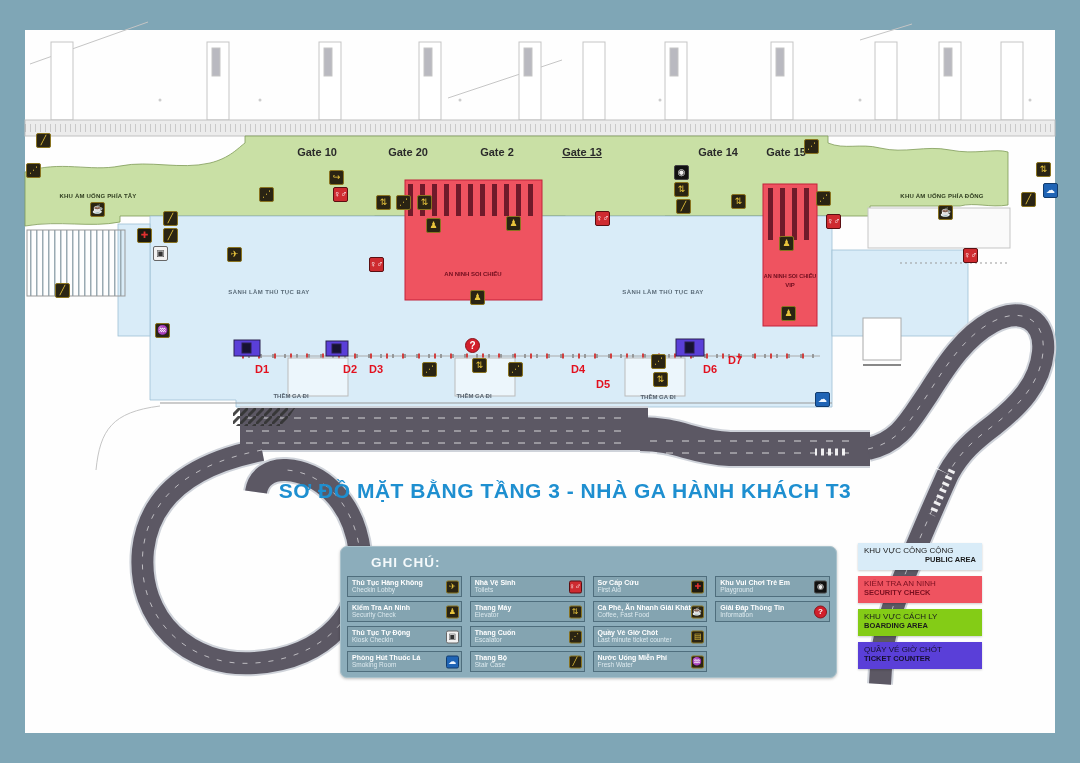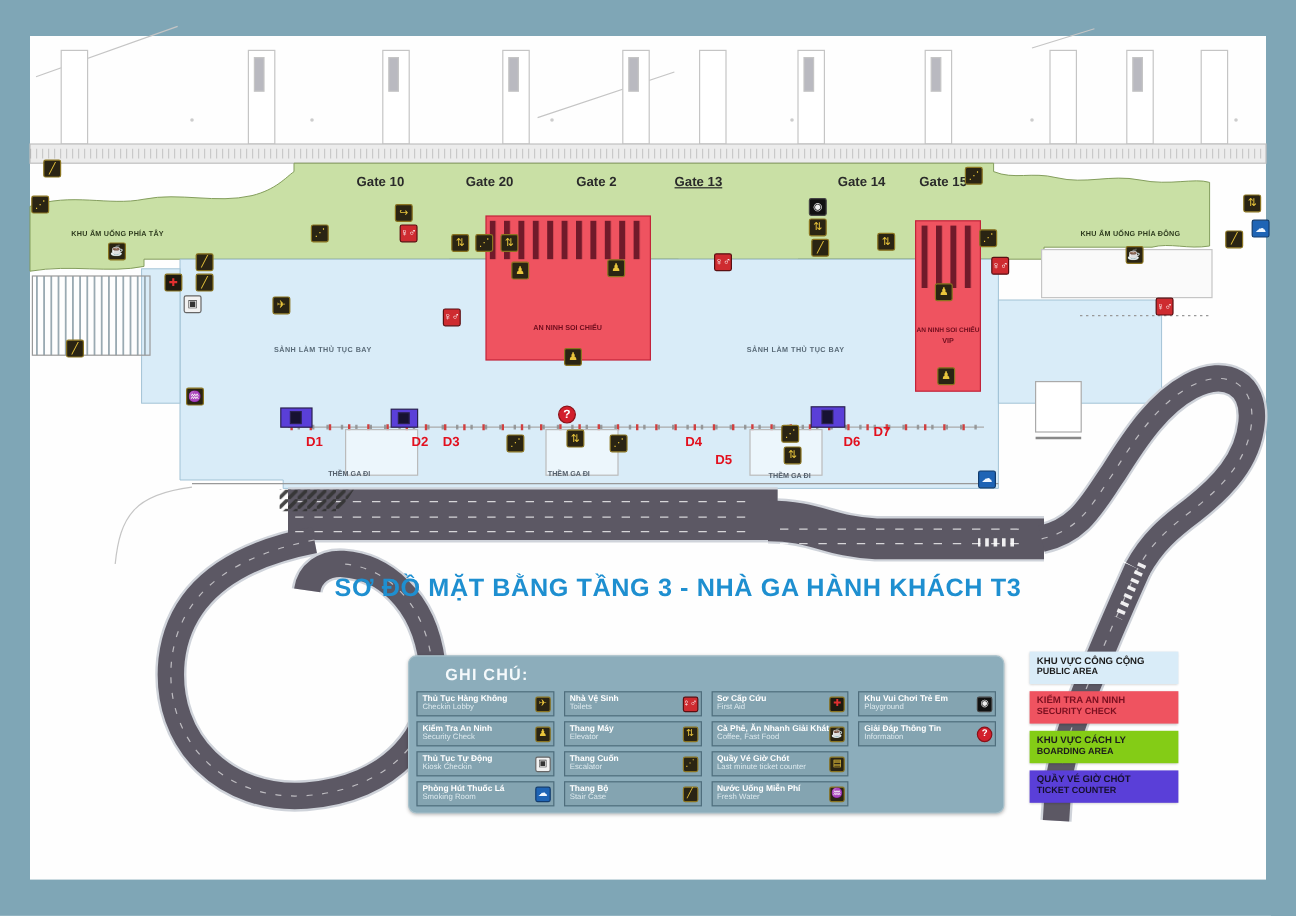--- a/index.html
+++ b/index.html
@@ -35,21 +35,21 @@
   .lg-vi{display:block;font-size:7px;font-weight:bold;color:#ffffff;white-space:nowrap;}
   .lg-en{display:block;font-size:6.5px;color:#DCE9EE;white-space:nowrap;}
   .lg-ic{position:absolute;right:2px;top:50%;transform:translateY(-50%);width:13px;height:13px;
          display:flex;align-items:center;justify-content:center;font-size:8px;line-height:1;
          border:1px solid rgba(0,0,0,.5);border-radius:2px;box-sizing:border-box;}
   .lg-ic.round{border-radius:50%;font-weight:bold;}
   
   #area-legend{position:absolute;left:858px;top:543px;width:124px;z-index:5;}
   .area-box{box-sizing:border-box;width:124px;height:27px;margin-bottom:6px;padding:3px 6px 0 6px;
             box-shadow:0 1px 2px rgba(0,0,0,.2);}
-  .area-vi{font-size:8px;font-weight:bold;white-space:nowrap;}
+  .area-vi{font-size:8px;font-weight:normal;white-space:nowrap;}
   .area-en{font-size:7.5px;font-weight:bold;white-space:nowrap;}
 </style>
 </head>
 <body>
 
 <div id="stage">
   <div id="canvas"></div>
 
   <svg id="plan-svg" viewBox="0 0 1080 763" xmlns="http://www.w3.org/2000/svg">
     <defs>
@@ -326,21 +326,21 @@
           <span class="lg-vi">Nước Uống Miễn Phí</span>
           <span class="lg-en">Fresh Water</span>
           <span class="lg-ic" style="background: rgb(42, 36, 19); color: rgb(233, 197, 60); border-color: rgb(138, 116, 32);">♒</span>
         </div>
       </div>
   </div>
 
   <div id="area-legend">
       <div class="area-box" style="background: rgb(217, 236, 248);">
         <div class="area-vi" style="color: rgb(28, 28, 28);">KHU VỰC CÔNG CỘNG</div>
-        <div class="area-en" style="color: rgb(28, 28, 28);">PUBLIC AREA</div>
+        <div class="area-en" style="color: rgb(28, 28, 28); text-align: right;">PUBLIC AREA</div>
       </div>
       <div class="area-box" style="background: rgb(239, 83, 96);">
         <div class="area-vi" style="color: rgb(122, 16, 32);">KIỂM TRA AN NINH</div>
         <div class="area-en" style="color: rgb(122, 16, 32);">SECURITY CHECK</div>
       </div>
       <div class="area-box" style="background: #84cc16;">
         <div class="area-vi" style="color: rgb(28, 28, 28);">KHU VỰC CÁCH LY</div>
         <div class="area-en" style="color: rgb(28, 28, 28);">BOARDING AREA</div>
       </div>
       <div class="area-box" style="background: rgb(90, 63, 216);">

